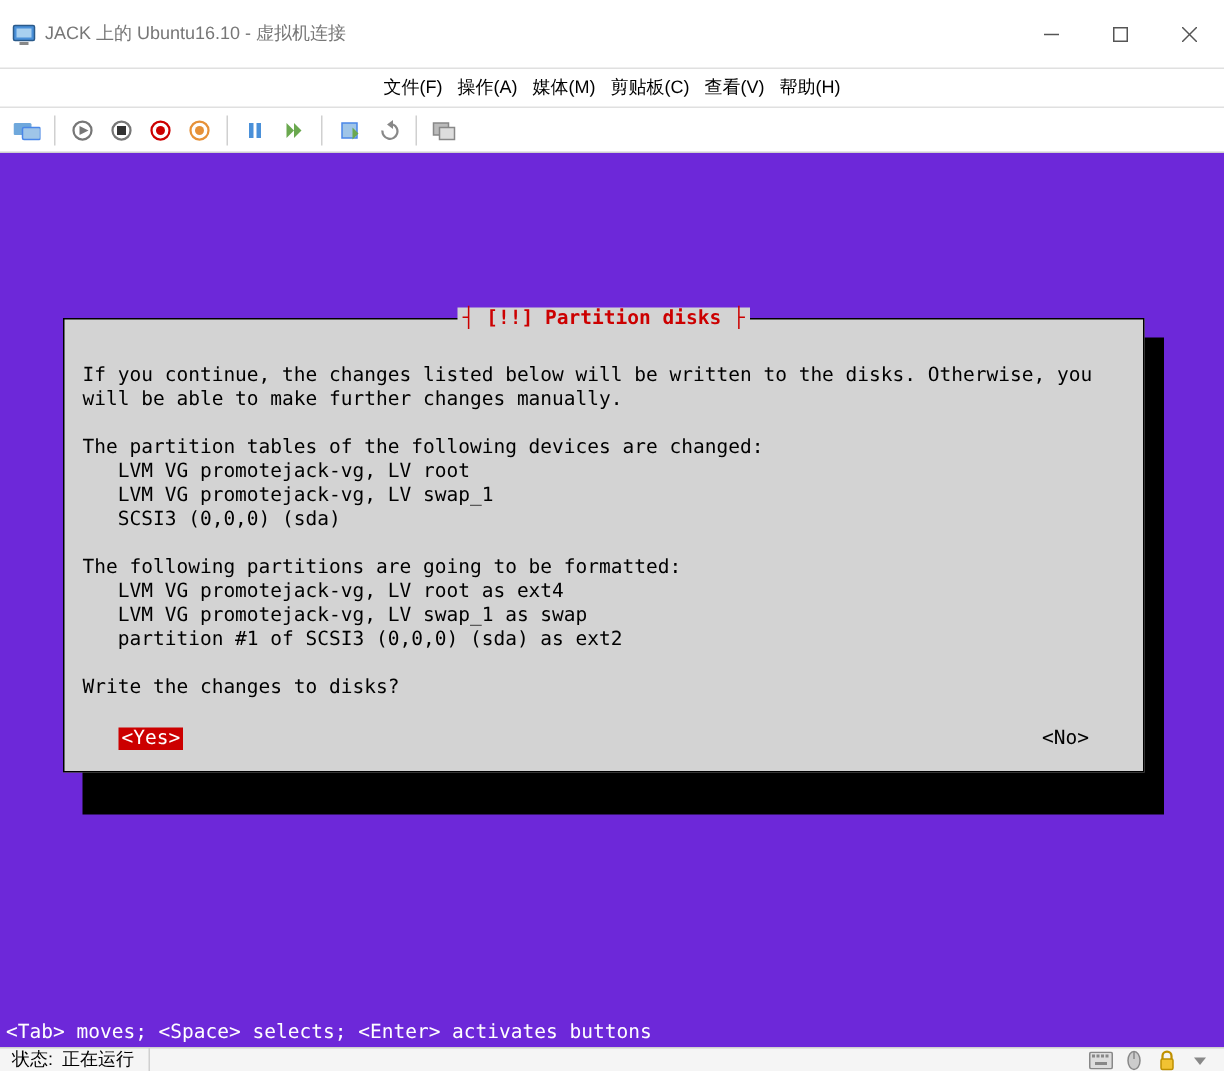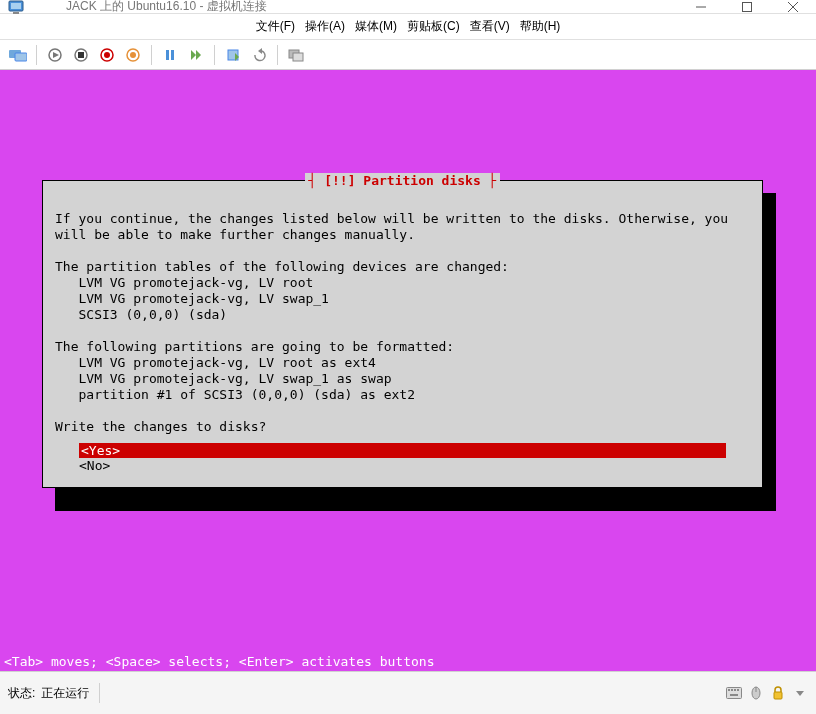--- a/index.html
+++ b/index.html
@@ -9,25 +9,24 @@
   background: #fff;
   width: 816px;
   height: 714px;
   overflow: hidden;
   display: flex;
   flex-direction: column;
 }
 .titlebar {
   display: flex;
   align-items: center;
-  height: 14px;
+  height: 46px;
   background: #fff;
   border-bottom: 1px solid #e0e0e0;
   padding: 0 0 0 8px;
-  gap: 36px;
 }
 .titlebar-icon {
   width: 16px; height: 16px;
   display: inline-block;
   margin-right: 6px;
 }
 .titlebar-text {
   flex: 1;
   color: #777;
   font-size: 12px;
@@ -61,21 +60,21 @@
 }
 .tool-sep {
   width: 1px; height: 20px; background: #d0d0d0; margin: 0 2px;
 }
 .tool-btn {
   width: 20px; height: 20px;
   display: flex; align-items: center; justify-content: center;
 }
 .vm-area {
   flex: 1;
-  background: #d946ef;
+  background: #6d28d9;
   position: relative;
   font-family: "DejaVu Sans Mono", "Courier New", monospace;
   font-size: 13px;
   color: #fff;
 }
 .dialog-shadow {
   position: absolute;
   left: 55px;
   top: 123px;
   width: 721px;
@@ -106,43 +105,42 @@
   font-weight: bold;
 }
 .dialog-body {
   white-space: pre;
   line-height: 16px;
   margin-top: 20px;
 }
 .dialog-buttons {
   display: flex;
   justify-content: space-between;
-  margin-top: 8px;
+  margin-top: 18px;
   padding: 0 24px;
-  flex-direction: column;
 }
 .btn-yes {
   background: #c00;
   color: #fff;
   padding: 0 2px;
 }
 .btn-no {
   color: #000;
 }
 .hint-bar {
   position: absolute;
   bottom: 0;
   left: 0; right: 12px;
   color: #fff;
   padding: 2px 4px;
   font-family: "DejaVu Sans Mono", "Courier New", monospace;
   font-size: 13px;
 }
 .statusbar {
-  height: 43px;
+  height: 16px;
   border-top: 1px solid #d0d0d0;
   background: #f5f5f5;
   display: flex;
   align-items: center;
   font-size: 12px;
   padding: 0 8px;
   justify-content: space-between;
 }
 .statusbar-left { display: flex; align-items: center; gap: 6px; }
 .statusbar-right { display: flex; align-items: center; gap: 6px; }

